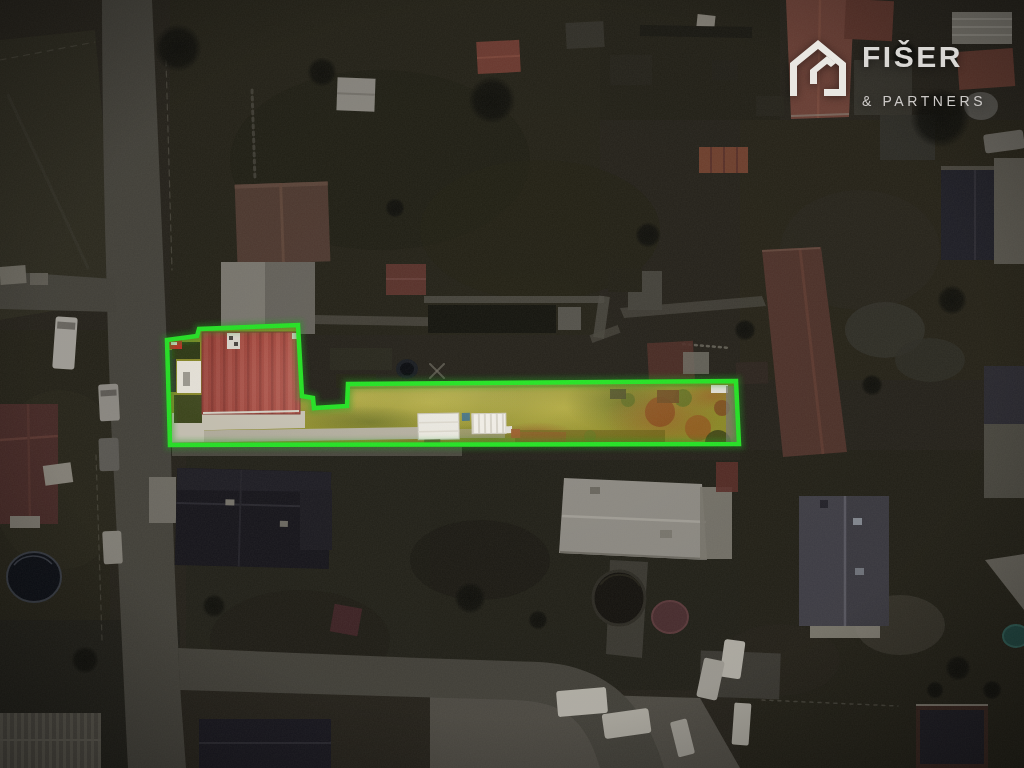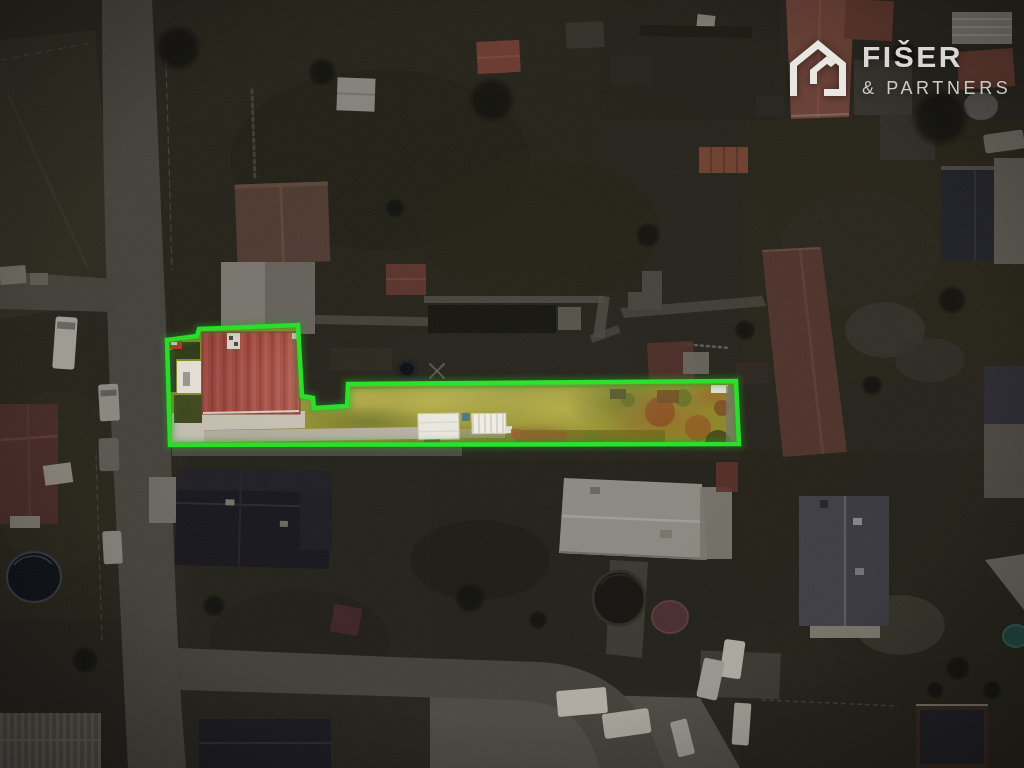--- a/index.html
+++ b/index.html
@@ -3,21 +3,21 @@
 <meta charset="utf-8">
 <style>
   html,body{margin:0;padding:0;background:#000;}
   .stage{position:relative;width:1024px;height:768px;overflow:hidden;background:#a21caf;
          font-family:"Liberation Sans",sans-serif;}
   .stage svg.scene{position:absolute;top:0;left:0;}
   .logo{position:absolute;top:36px;left:788px;display:flex;align-items:flex-start;gap:14px;
         filter:drop-shadow(0 1px 4px rgba(0,0,0,.45));}
   .logo-text{margin-top:6px;}
   .logo-name{font-weight:bold;font-size:30px;line-height:1;color:#d9d7d4;letter-spacing:2.5px;}
-  .logo-suffix{font-weight:400;font-size:18px;line-height:1;color:#ccc9c7;letter-spacing:3.6px;margin-top:7px;}
+  .logo-suffix{font-weight:400;font-size:14px;line-height:1;color:#ccc9c7;letter-spacing:3.6px;margin-top:22px;}
 </style>
 </head>
 <body>
 
 <div class="stage">
 
 <svg class="scene" width="1024" height="768" viewBox="0 0 1024 768">
 <defs>
   <clipPath id="parcelClip">
     <polygon points="167,340 197,336 199,329 298,325 302,396 313,398 314,408 347,406 348,384 736,381 739,444 170,445"></polygon>

